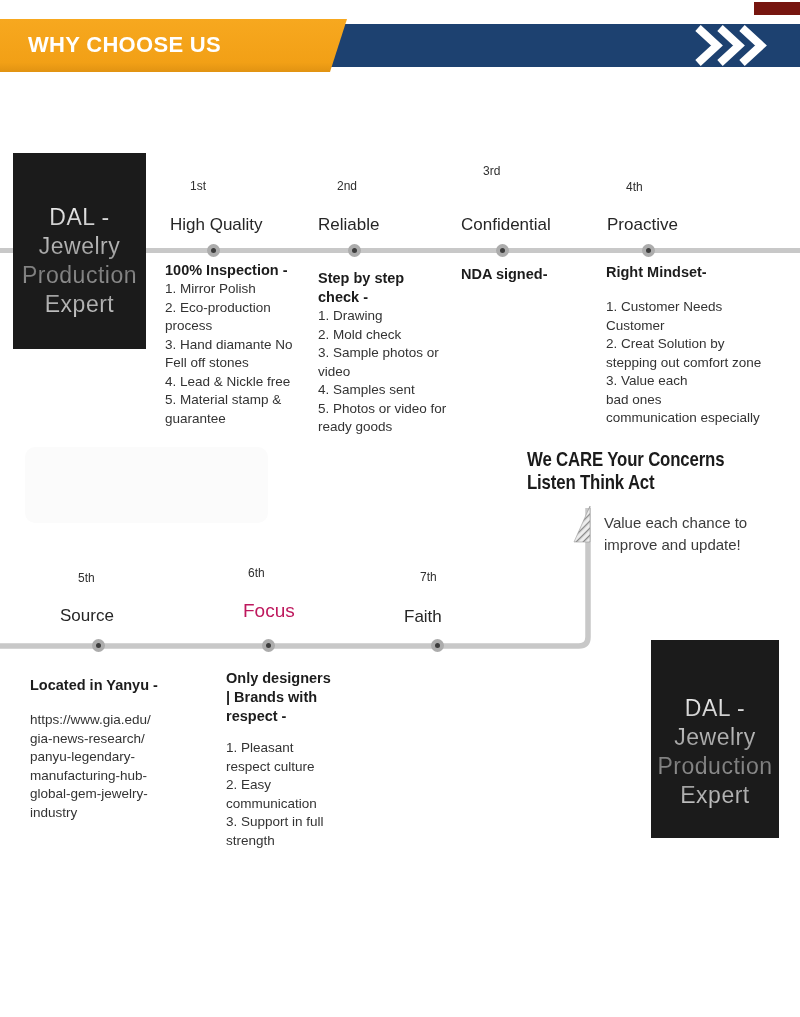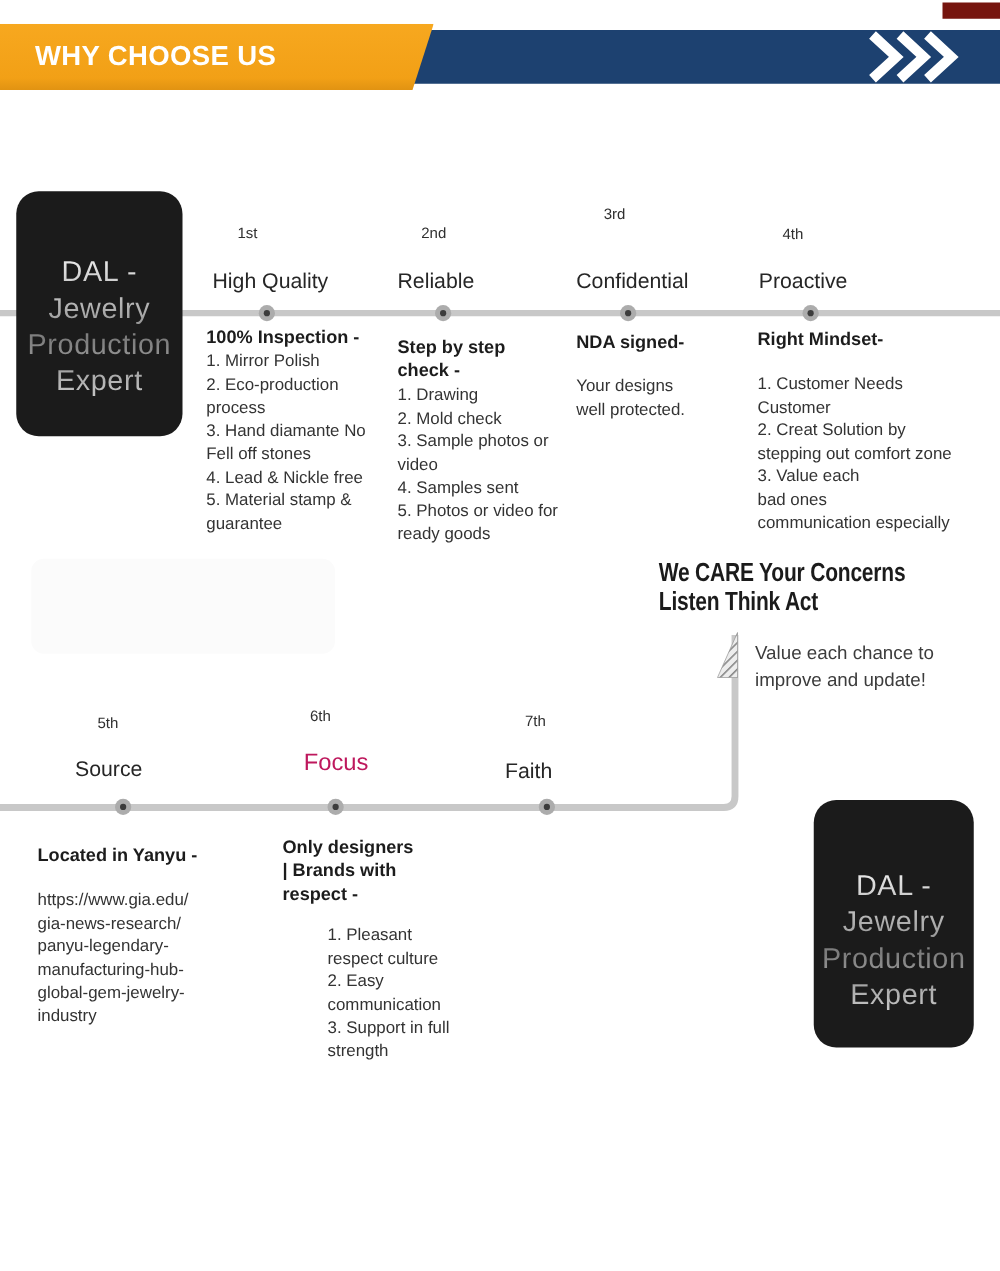--- a/index.html
+++ b/index.html
@@ -21,25 +21,25 @@
   .dot{position:absolute;width:13px;height:13px;border-radius:50%;background:#ACACAC;
        display:flex;align-items:center;justify-content:center;}
   .dot i{width:5px;height:5px;border-radius:50%;background:#3C3C3C;}
   .ord{position:absolute;font-size:12px;color:#2F2F2F;white-space:nowrap;}
   .ttl{position:absolute;font-size:17px;color:#262626;white-space:nowrap;}
   .ttl.light{font-size:19px;color:#be185d;}
   .body{position:absolute;font-size:13.5px;line-height:18.5px;color:#333;}
   .body .hd,.hd-lines .ln{font-weight:bold;font-size:14.5px;line-height:19px;color:#1C1C1C;}
   .ln{white-space:nowrap;}
   .gap{margin-top:16px;}
-  .gap-sm{margin-top:13px;margin-left:36px;}
+  .gap-sm{margin-top:13px;}
   .vals .ln{font-weight:bold;font-size:14px;line-height:18.4px;color:#101010;}
 
   
-  .brand{position:absolute;background:#1B1B1B;border-radius:18px;}
+  .brand{position:absolute;background:#1B1B1B;}
   .brand-text{position:absolute;left:0;right:0;text-align:center;font-size:23px;
               line-height:29px;letter-spacing:.5px;
               background:linear-gradient(180deg,#EFEFEF 0%,#A8A8A8 42%,#7A7A7A 58%,#C9C9C9 100%);
               -webkit-background-clip:text;background-clip:text;color:transparent;}
   .card1{left:13px;top:153px;width:133px;height:196px;}
   .card1 .brand-text{top:50px;}
   .card2{left:651px;top:640px;width:128px;height:198px;}
   .card2 .brand-text{top:54px;}
 
   
@@ -125,24 +125,20 @@
         <div class="ln">3. Sample photos or</div>
         <div class="ln">video</div>
         <div class="ln">4. Samples sent</div>
         <div class="ln">5. Photos or video for</div>
         <div class="ln">ready goods</div>
       </div>
   </div>
 
   <div class="body" style="left:461px;top:265px;width:120px">
     <div class="hd">NDA signed-</div>
-    <div class="gap">
-        <div class="ln">Your designs</div>
-        <div class="ln">well protected.</div>
-      </div>
   </div>
 
   <div class="body" style="left:606px;top:263px;width:178px">
     <div class="hd">Right Mindset-</div>
     <div class="gap">
         <div class="ln">1. Customer Needs</div>
         <div class="ln">Customer</div>
         <div class="ln">2. Creat Solution by</div>
         <div class="ln">stepping out comfort zone</div>
         <div class="ln">3. Value each</div>

